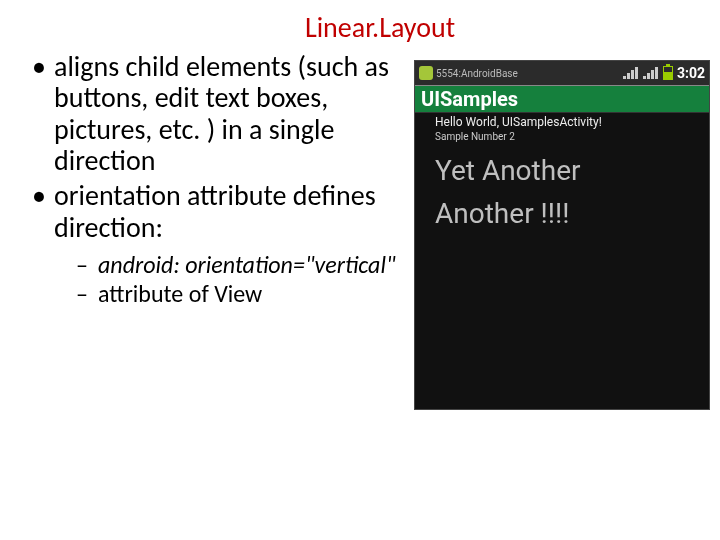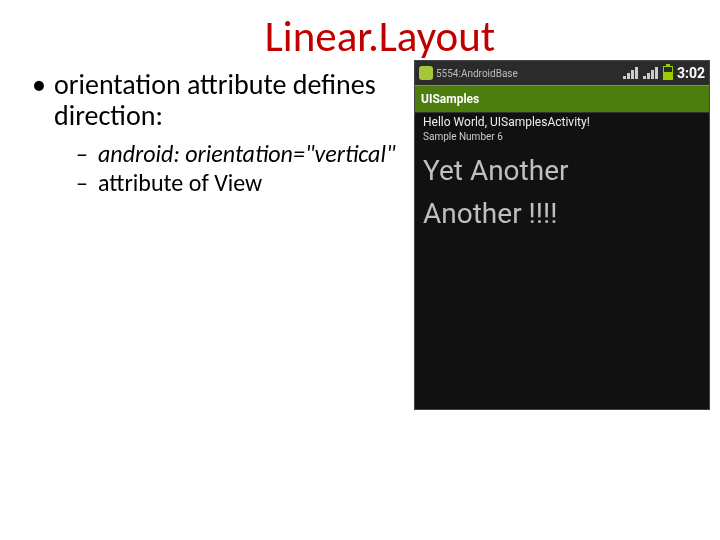--- a/index.html
+++ b/index.html
@@ -12,21 +12,21 @@
     overflow: hidden;
   }
   .slide {
     width: 720px;
     height: 540px;
     position: relative;
     padding: 10px 20px 20px 20px;
   }
   .title {
     text-align: center;
-    font-size: 43px;
+    font-size: 28px;
     color: #c00000;
     font-weight: 400;
     margin-bottom: 6px;
     margin-left: 40px;
   }
   .content-row {
     display: flex;
     align-items: flex-start;
   }
   .text-col {
@@ -131,32 +131,32 @@
     border: 1px solid #9c0;
     position: relative;
     background: linear-gradient(to top,#9c0 60%, transparent 60%);
   }
   .battery::before{
     content:"";position:absolute;top:-3px;left:2px;width:4px;height:2px;background:#9c0;
   }
   .clock { font-weight: bold; font-size: 14px; color: #fff; text-align: right; }
   .title-bar {
     height: 28px;
-    background: #4d7c0f;
+    background: #15803d;
     color: #fff;
-    font-size: 12px;
+    font-size: 20px;
     font-weight: bold;
     display: flex;
     align-items: center;
     padding-left: 6px;
     border-top: 1px solid #888;
     border-bottom: 1px solid #333;
   }
   .app-body {
-    padding: 2px 8px;
+    padding: 2px 20px;
     color: #fff;
   }
   .hello {
     font-size: 12px;
     color: #eee;
     margin-bottom: 2px;
   }
   .sample1 {
     font-size: 24px;
     color: #f5f5f5;
@@ -178,20 +178,21 @@
 </head>
 <body>
 
 <div class="slide">
 
   <h1 class="title">Linear.Layout</h1>
 
   <div class="content-row">
     <div class="text-col">
       <ul class="main">
+        <li>aligns child elements (such as buttons, edit text boxes, pictures, etc. ) in a single direction</li>
         <li>
           <span>orientation attribute defines direction:</span>
           <ul class="sub">
             <li><span class="italic">android: orientation="vertical"</span></li>
             <li>attribute of View</li>
           </ul>
         </li>
       </ul>
     </div>
   </div>
@@ -217,19 +218,19 @@
             <span></span>
             <span></span>
           </div>
         <div class="battery"></div>
         <div class="clock">3:02</div>
       </div>
     </div>
     <div class="title-bar">UISamples</div>
     <div class="app-body">
       <div class="hello">Hello World, UISamplesActivity!</div>
-      <div class="sample2">Sample Number 6</div>
+      <div class="sample2">Sample Number 2</div>
       <div class="sample3">Yet Another</div>
       <div class="sample3">Another !!!!</div>
     </div>
   </div>
 
 </div>
 
 </body></html>

